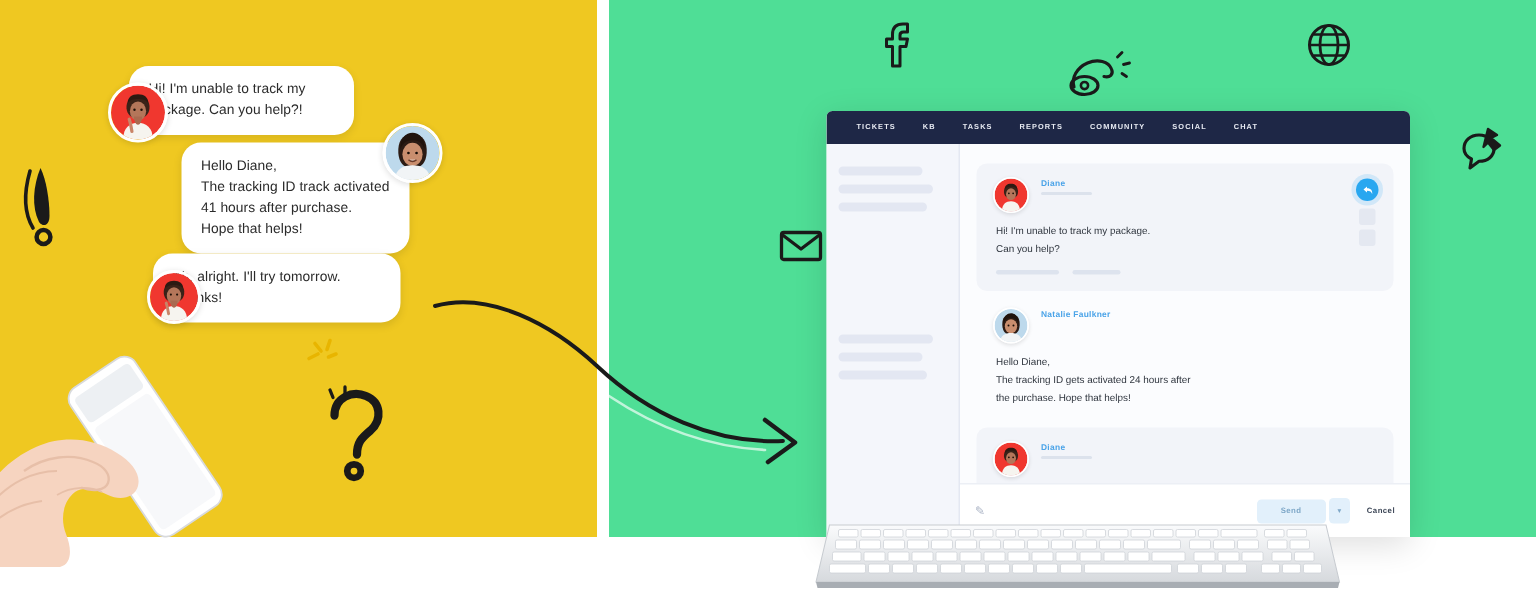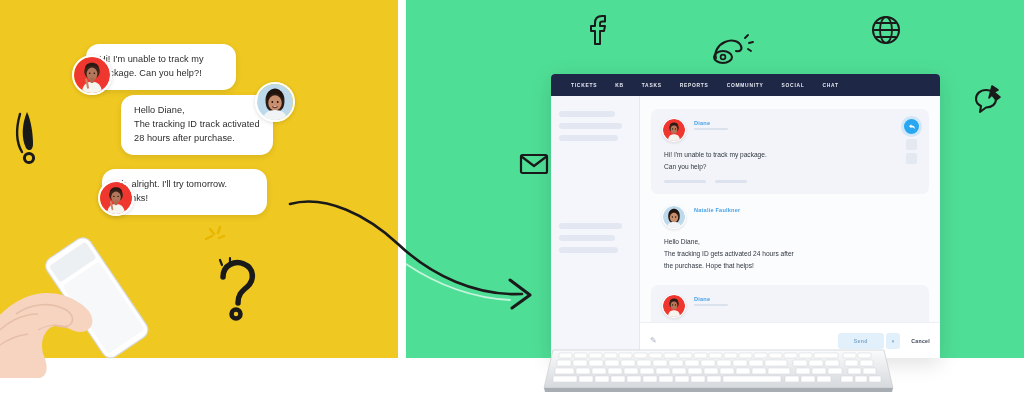--- a/index.html
+++ b/index.html
@@ -128,21 +128,22 @@
   </div>
 
   <div class="bubble b1">
     <div>Hi! I'm unable to track my</div>
     <div>package. Can you help?!</div>
   </div>
 
   <div class="bubble b2">
     <div>Hello Diane,</div>
     <div>The tracking ID track activated</div>
-    <div>28 hours after purchase.</div>
+    <div>41 hours after purchase.</div>
+    <div>Hope that helps!</div>
   </div>
 
   <div class="bubble b3">
     <div>Ah, alright. I'll try tomorrow.</div>
     <div>Thanks!</div>
   </div>
 
   <div class="avatar av-diane-1">
     <svg class="av-face" viewBox="0 0 40 40">
       <circle cx="20" cy="20" r="20" fill="#F0372F"></circle>

